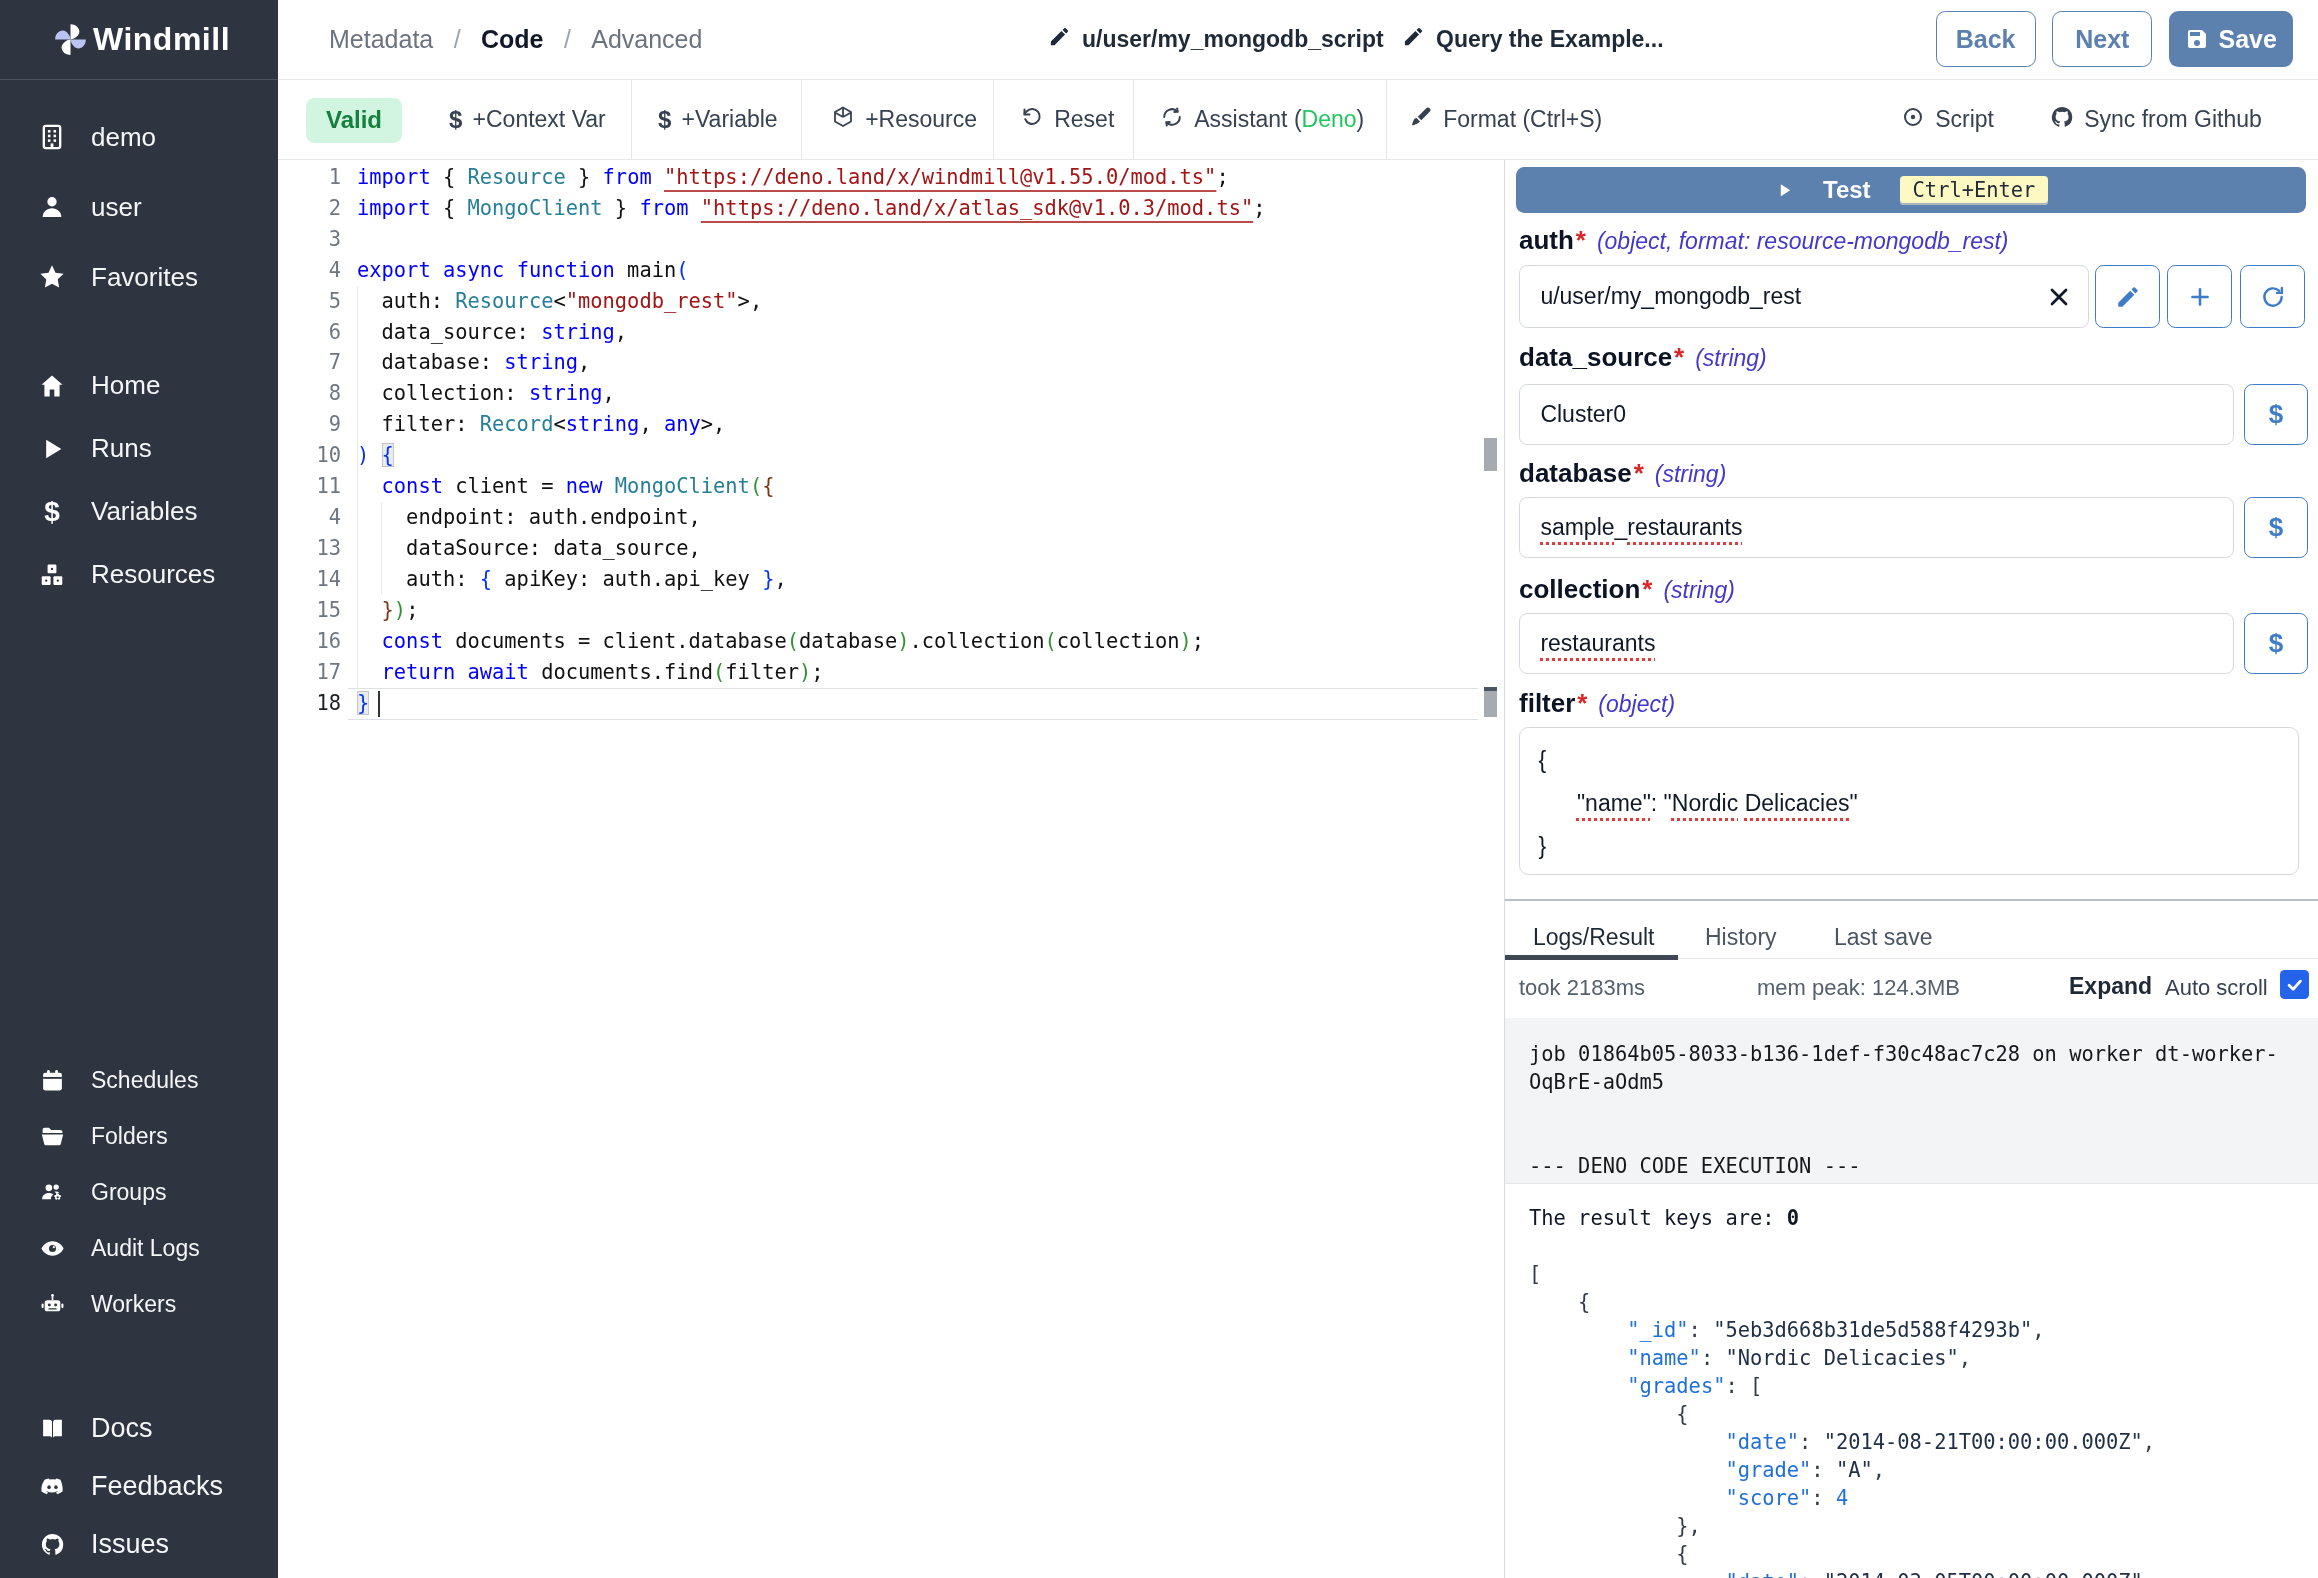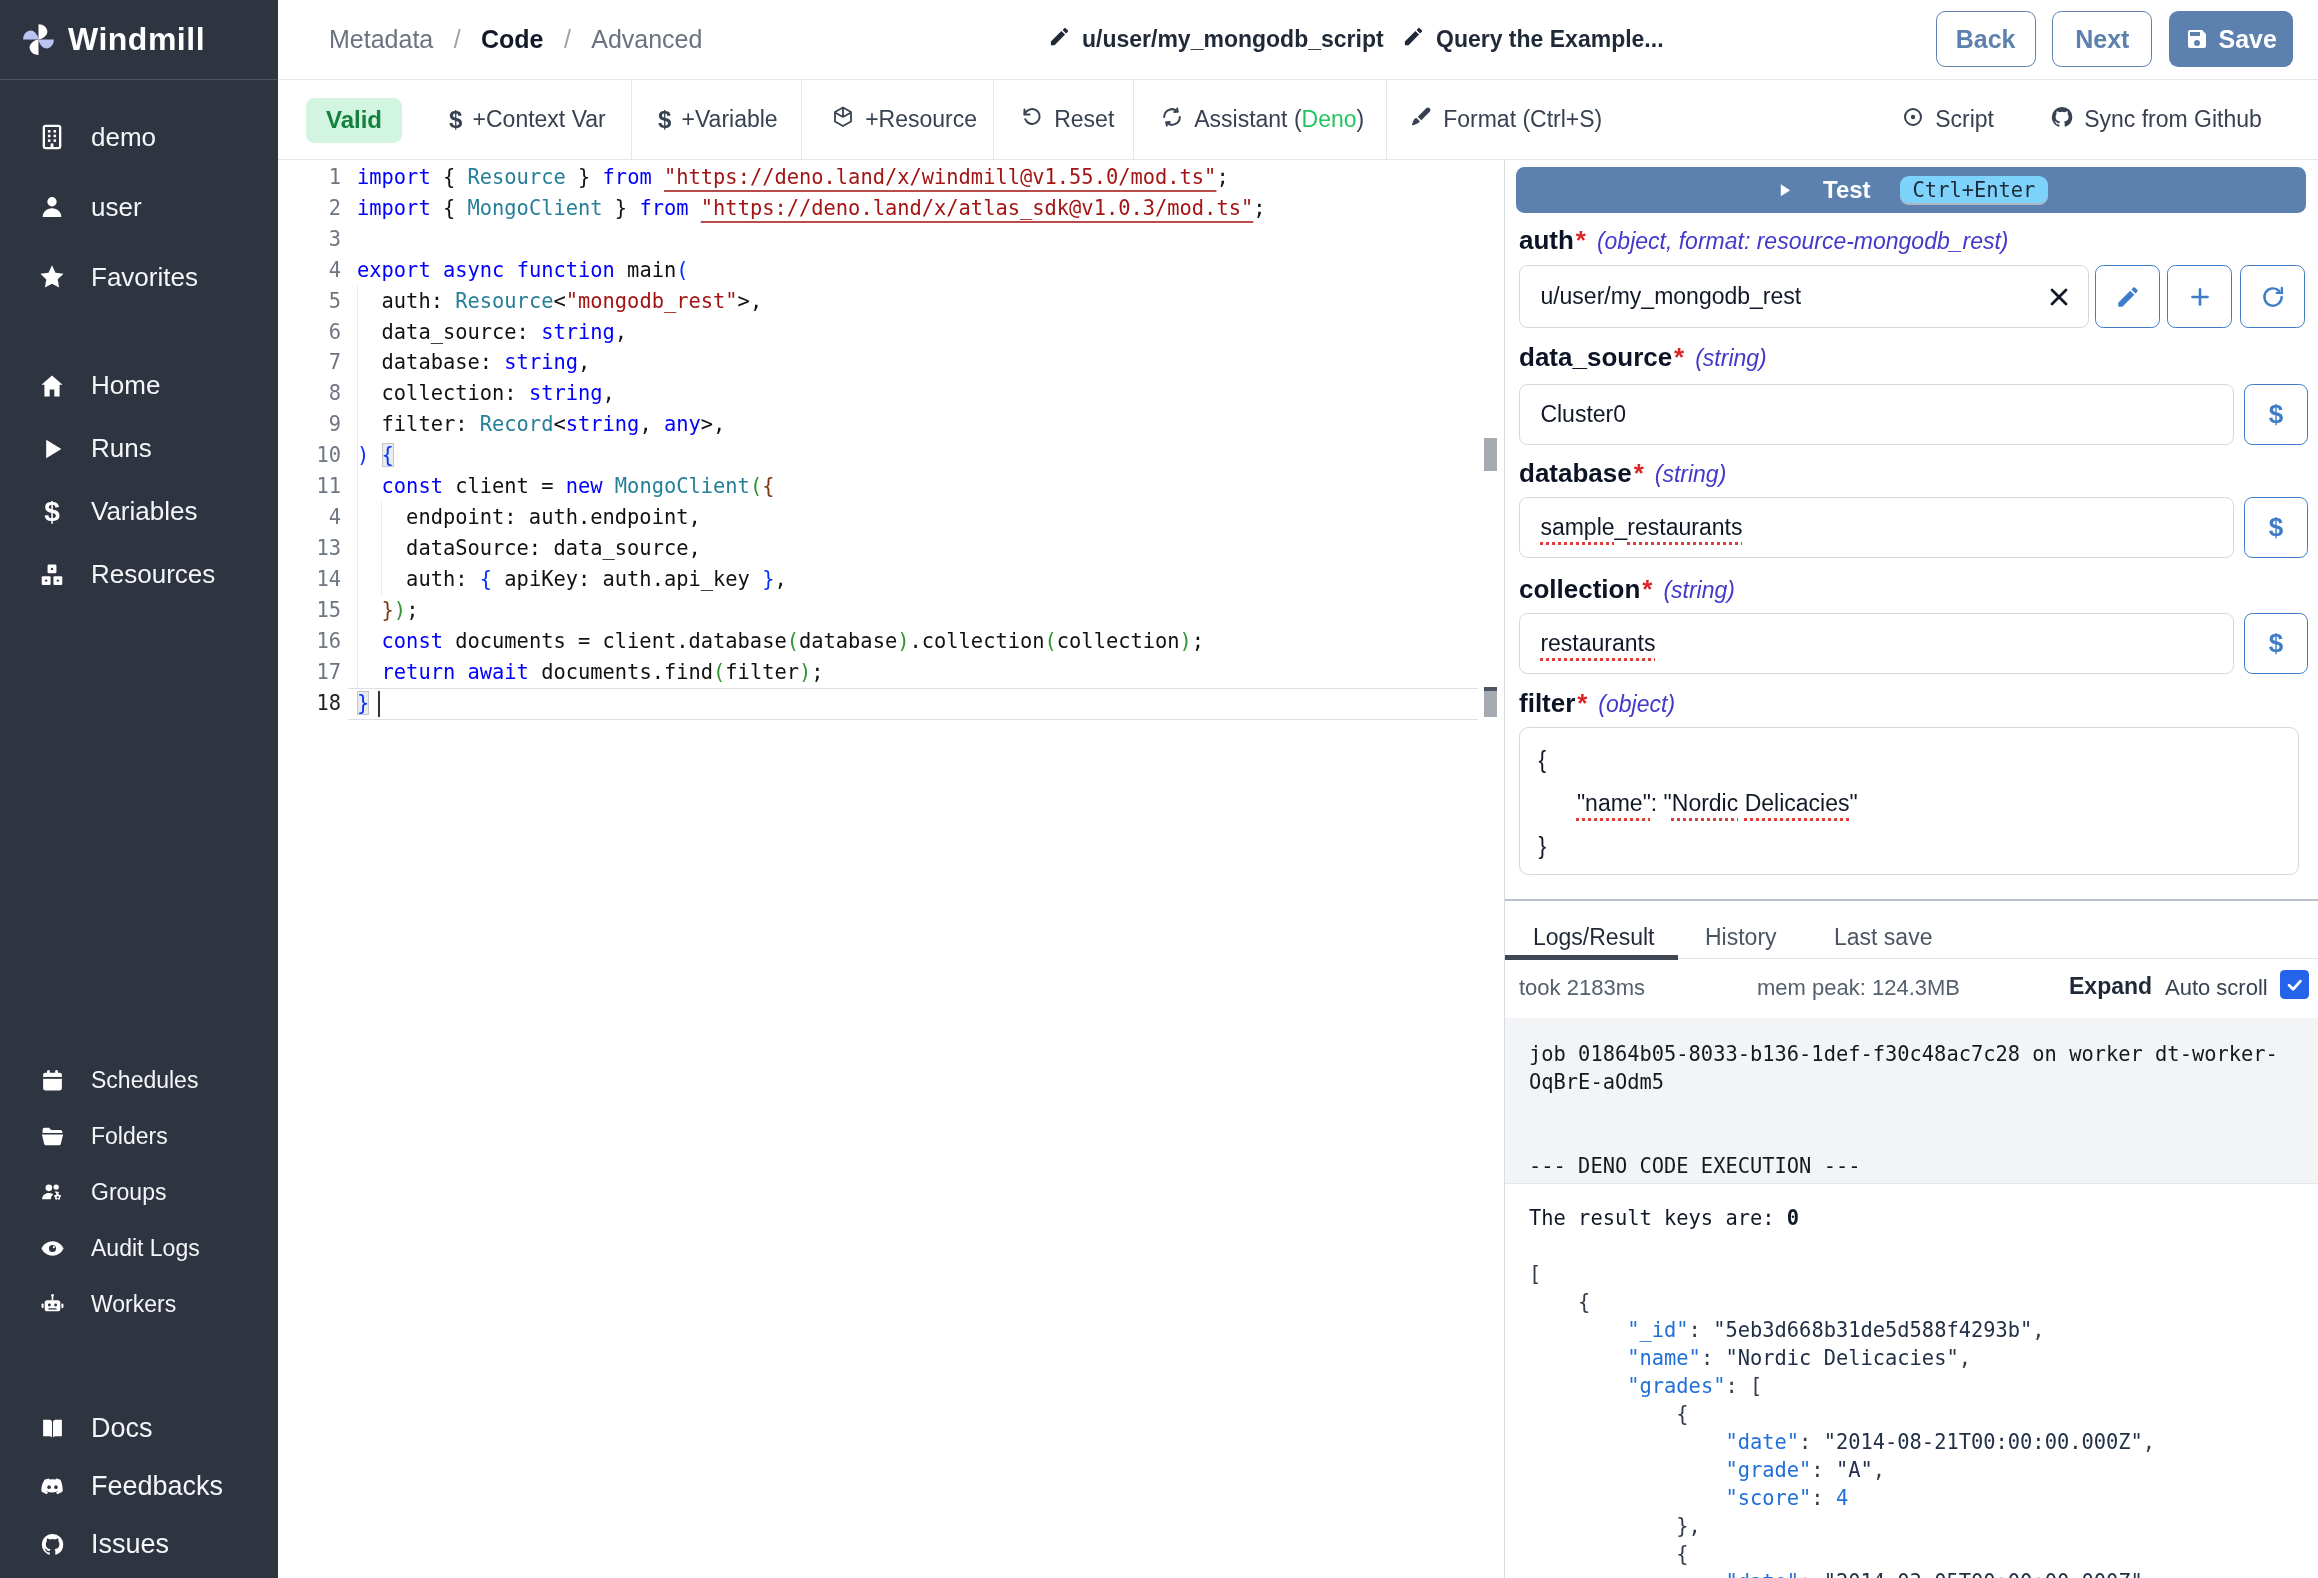--- a/index.html
+++ b/index.html
@@ -6,21 +6,21 @@
     --sb:#2f3441; --ink:#111827; --gray:#6b7280; --line:#e5e7eb;
     --steel:#5d81af; --blue:#3f7cc8; --note:#4338ca; --red:#dc2626;
   }
   *{margin:0;padding:0;box-sizing:border-box;}
   html,body{width:2319px;height:1579px;overflow:hidden;background:#fff;
     font-family:"Liberation Sans",sans-serif;-webkit-font-smoothing:antialiased;}
   .app{position:relative;width:2319px;height:1579px;}
 
   
   .sidebar{position:absolute;left:0;top:0;width:278px;height:1579px;background:var(--sb);color:#f3f4f6;}
-  .logo-row{height:80px;display:flex;align-items:center;padding-left:18px;gap:9px;
+  .logo-row{height:80px;display:flex;align-items:center;padding-left:50px;gap:2px;
     border-bottom:0.9px solid rgba(255,255,255,.14);}
   .logo-row svg{width:41px;height:41px;}
   .logo-text{font-size:32px;font-weight:bold;color:#fff;letter-spacing:0.5px;}
   .side-group{position:absolute;left:0;right:0;}
   #sb-workspace{top:102px;} #sb-nav{top:354px;} #sb-admin{top:1052px;} #sb-footer{top:1399px;}
   .side-item{display:flex;align-items:center;gap:24px;padding-left:37px;cursor:pointer;}
   #sb-workspace .side-item{height:70px;font-size:26px;font-weight:500;}
   #sb-nav .side-item{height:63px;font-size:26px;}
   #sb-admin .side-item{height:56px;font-size:23px;}
   #sb-footer .side-item{height:58px;font-size:27px;}
@@ -90,22 +90,22 @@
   .e-scrollbar{position:absolute;right:7.4px;top:0;bottom:0;width:18.6px;}
   .e-thumb1{position:absolute;right:0;top:278px;width:13px;height:33px;background:#a6abb1;}
   .e-thumb2{position:absolute;right:0;top:527px;width:13px;height:30px;background:#a6abb1;border-top:4.6px solid #4b5563;}
 
   
   .rightpanel{position:absolute;left:1226px;top:160px;right:0;bottom:0;background:#fff;border-left:0.9px solid #d8dce1;}
   .test-btn{position:absolute;left:11px;right:13px;top:7.4px;height:46px;background:var(--steel);border:none;
     border-radius:8.3px;display:flex;align-items:center;justify-content:center;gap:29px;cursor:pointer;font-family:inherit;}
   .test-btn svg{width:20.4px;height:20.4px;fill:#fff;}
   .test-label{color:#fff;font-size:24px;font-weight:bold;}
-  .test-kbd{background:#7dd3fc;color:#1f2937;font-family:"DejaVu Sans Mono",monospace;font-size:20.4px;
-    padding:2.8px 13px;border-radius:9px;box-shadow:inset 0 -1.9px 0 #aeb6c0;}
+  .test-kbd{background:#fef9c3;color:#1f2937;font-family:"DejaVu Sans Mono",monospace;font-size:20.4px;
+    padding:2.8px 13px;border-radius:4px;box-shadow:inset 0 -1.9px 0 #aeb6c0;}
   .field{position:absolute;left:0;right:0;}
   .f-label{position:absolute;left:14px;display:flex;align-items:baseline;font-size:26px;white-space:nowrap;}
   .f-name{font-weight:bold;color:#0b1324;}
   .f-star{color:var(--red);font-weight:bold;margin-left:1.9px;}
   .f-note{font-style:italic;color:var(--note);font-size:23px;margin-left:11px;}
   .field[data-field="auth"] .f-label{top:65px}
   .field[data-field="data_source"] .f-label{top:182px}
   .field[data-field="database"] .f-label{top:298px}
   .field[data-field="collection"] .f-label{top:414px}
   .field[data-field="filter"] .f-label{top:528px}

